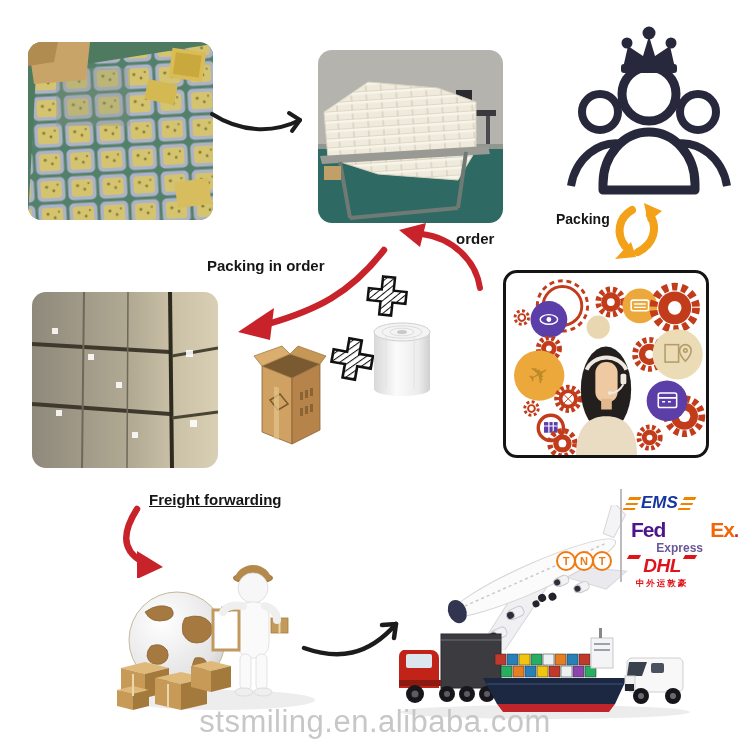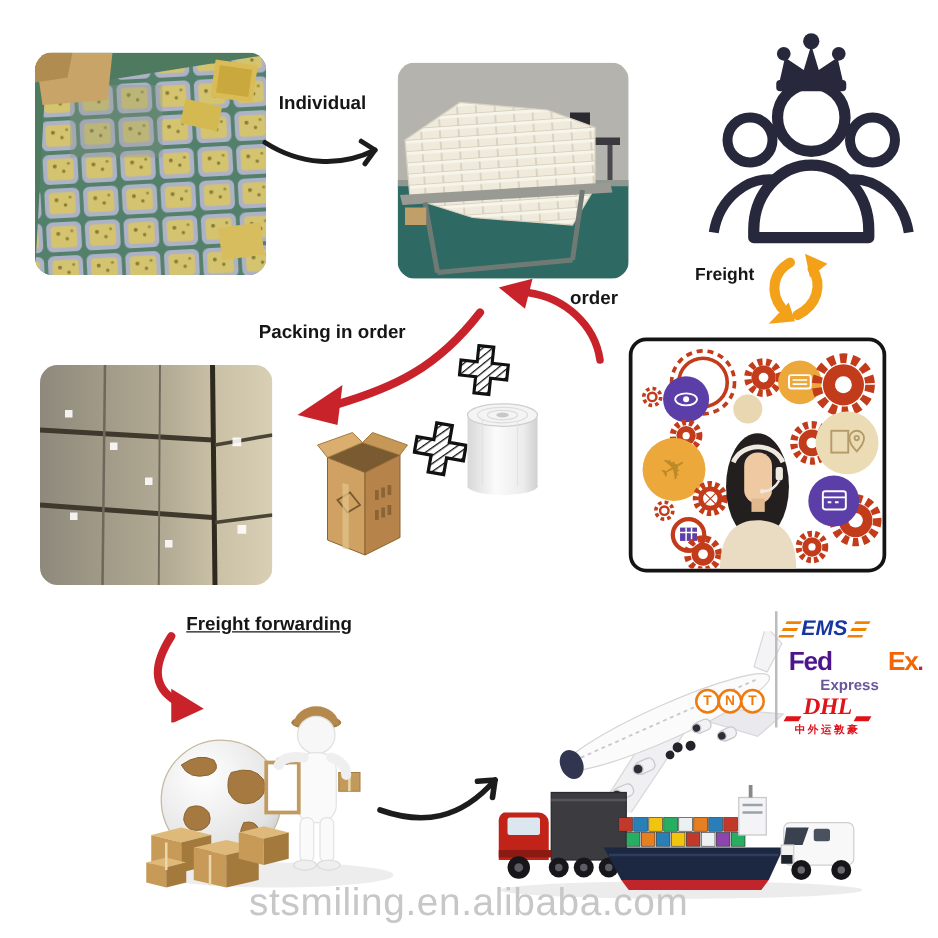--- a/index.html
+++ b/index.html
@@ -27,22 +27,22 @@
   .fedex{position:absolute;left:631px;top:519px;width:72px;line-height:1;}
   .fedex .fed{color:#4d148c;font-size:21px;font-weight:800;letter-spacing:-1px;}
   .fedex .ex{color:#f26608;font-size:21px;font-weight:800;letter-spacing:-1px;padding-left:45px;}
   .fedex .dot{color:#cf2027;font-size:18px;font-weight:800;}
   .fedex .express{display:block;text-align:right;color:#68589a;font-size:12px;font-weight:700;margin-top:2px;}
   .tnt{position:absolute;left:556px;top:551px;display:flex;}
   .tnt-circle{width:16px;height:16px;border:2.5px solid #ef7b10;border-radius:50%;color:#ef7b10;font-size:11px;
               font-weight:800;display:flex;align-items:center;justify-content:center;background:#fff;margin-right:-2px;}
   .logo-divider{position:absolute;left:620px;top:489px;width:2px;height:93px;background:#bcbcbc;}
   .dhl{position:absolute;left:618px;top:555px;width:88px;text-align:center;}
-  .dhl-main{display:flex;align-items:flex-end;justify-content:center;gap:3px;color:#e0131b;font-size:19px;
-            font-weight:800;font-style:italic;letter-spacing:-0.5px;font-family:Liberation Serif, serif;}
+  .dhl-main{display:flex;align-items:flex-start;justify-content:center;gap:3px;color:#e0131b;font-size:19px;
+            font-weight:800;font-style:italic;letter-spacing:-0.5px;}
   .dhl-dash{width:12px;height:4px;background:#e0131b;transform:skewX(-30deg);}
   .dhl-sub{color:#e0131b;font-size:8.5px;font-weight:700;letter-spacing:2px;margin-top:1px;}
   .watermark{position:absolute;left:50%;transform:translateX(-50%);top:704px;font-size:31px;color:#c7c7c7;
              letter-spacing:0.5px;font-weight:400;}
 </style>
 </head>
 <body>
 
 <div class="stage">
 
@@ -66,21 +66,20 @@
       <g transform="rotate(8 160 25)">
         <rect x="142" y="8" width="34" height="30" fill="#d9bc56"></rect>
         <rect x="146" y="12" width="26" height="22" fill="#c9a83e"></rect>
       </g>
       <rect x="118" y="40" width="30" height="20" fill="#d4b852" transform="rotate(12 133 50)"></rect>
       <rect x="148" y="138" width="34" height="26" fill="#d8bd5e" transform="rotate(-8 165 151)"></rect>
     </svg>
   </div>
 
   <div class="lbl lbl-individual">
-    <div>Individual</div>
   </div>
 
   <svg class="abs" style="left:206px;top:104px;" width="108" height="34" viewBox="0 0 108 34">
     <path d="M6,10 C34,28 66,30 94,16" fill="none" stroke="#1c1c1c" stroke-width="4" stroke-linecap="round"></path>
     <path d="M94,16 l-11,-7 M94,16 l-8,11" fill="none" stroke="#1c1c1c" stroke-width="4" stroke-linecap="round"></path>
   </svg>
 
   <div class="photo" style="left:318px;top:50px;width:185px;height:173px;">
     <svg viewBox="0 0 185 173">
       <rect width="185" height="98" fill="#b4b3ae"></rect>
@@ -115,21 +114,21 @@
     <path d="M38,170 v-6 a46,52 0 0 1 92,0 v6 Z" fill="#fff" stroke="#27283c" stroke-width="9" stroke-linejoin="round"></path>
     <g fill="#27283c">
       <path d="M58,48 L63,26 L78,36 L84,16 L90,36 L105,26 L110,48 Z"></path>
       <rect x="56" y="44" width="56" height="9" rx="3"></rect>
       <circle cx="62" cy="23" r="5.5"></circle>
         <circle cx="84" cy="13" r="6.5"></circle>
         <circle cx="106" cy="23" r="5.5"></circle>
     </g>
   </svg>
 
-  <div class="lbl lbl-contact">Freight</div>
+  <div class="lbl lbl-contact">Packing</div>
 
   <svg class="abs" style="left:606px;top:202px;" width="66" height="58" viewBox="0 0 66 58">
     <path d="M26,8 C12,16 10,32 19,44" fill="none" stroke="#f2a119" stroke-width="8" stroke-linecap="round"></path>
     <polygon points="9,57 25,40 30,55" fill="#f2a119"></polygon>
     <path d="M32,50 C48,42 52,26 44,13" fill="none" stroke="#f2a119" stroke-width="8" stroke-linecap="round"></path>
     <polygon points="38,1 56,9 42,20" fill="#f2a119"></polygon>
   </svg>
 
   <div class="lbl lbl-order">order</div>
   <svg class="abs" style="left:398px;top:222px;" width="95" height="72" viewBox="0 0 95 72">

